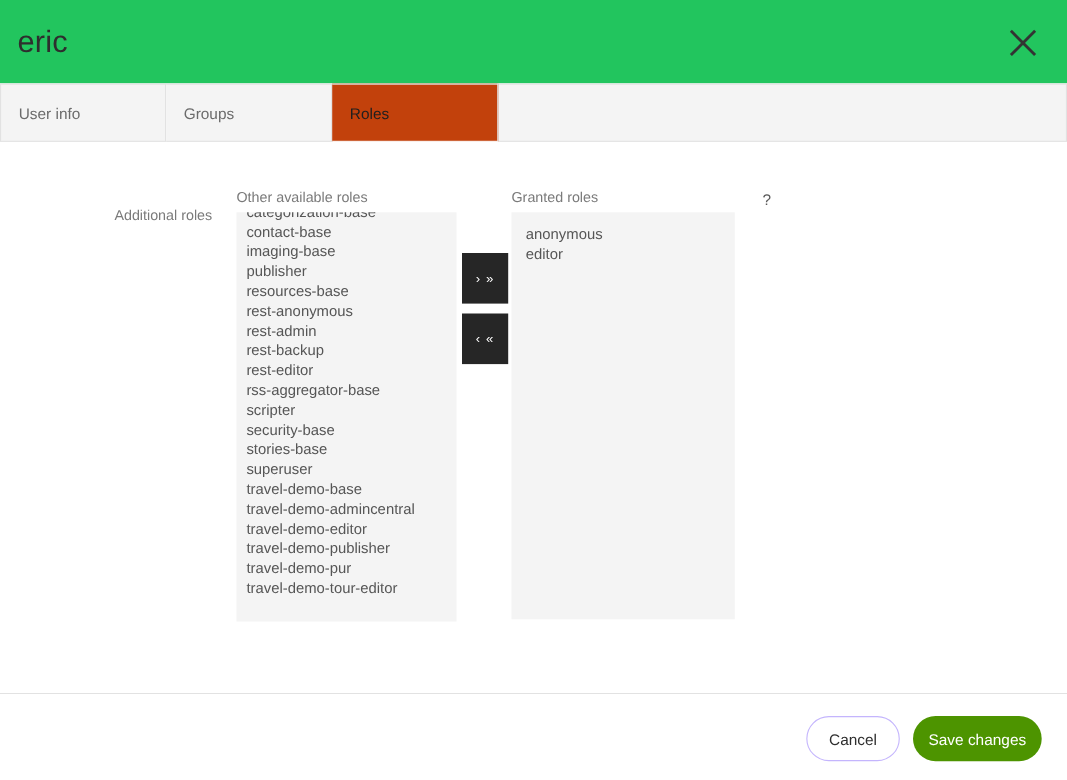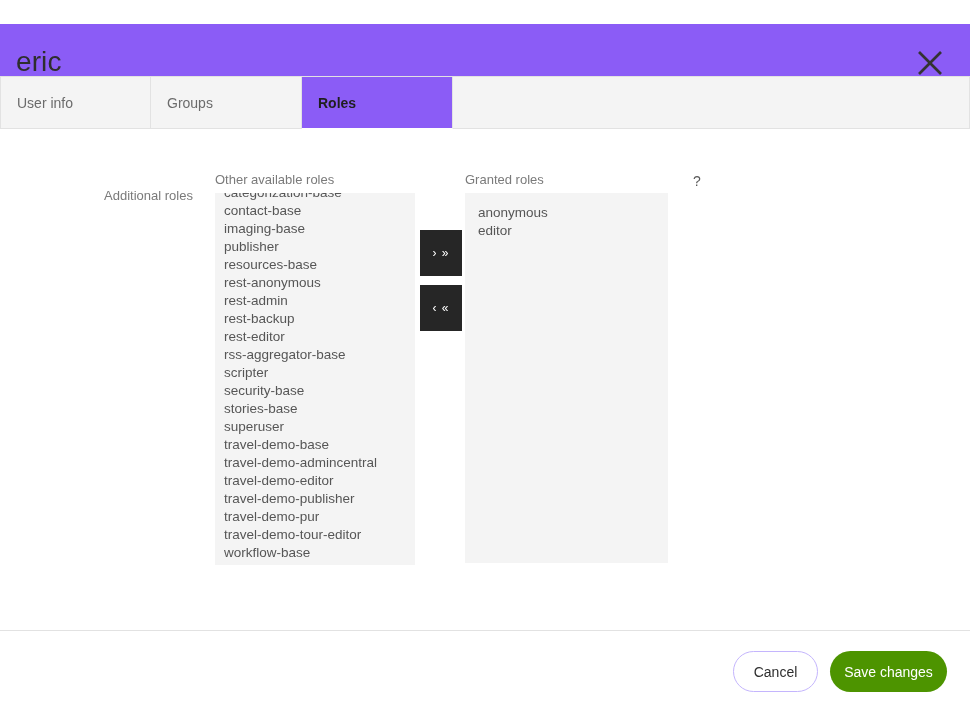--- a/index.html
+++ b/index.html
@@ -16,22 +16,21 @@
     overflow: hidden;
     position: relative;
   }
 
   
   .dialog-header {
     position: absolute;
     left: 0; top: 0;
     width: 970px;
     height: 76px;
-    background: #8b5cf6;
-    margin-top: 24px;
+    background: #22c55e;
   }
   .dialog-title {
     position: absolute;
     left: 16px;
     top: 21px;
     font-size: 28px;
     font-weight: 400;
     color: #2e2e2e;
     letter-spacing: 0.1px;
     line-height: 34px;
@@ -75,23 +74,23 @@
     font-size: 14px;
     color: #6b6b6b;
     cursor: pointer;
     white-space: nowrap;
   }
   .tab:first-child { border-left: 1px solid #e2e2e2; }
   .tab-user-info { width: 151px; }
   .tab-groups    { width: 151px; }
   .tab-roles     { width: 151px; }
   .tab.active {
-    background: #8b5cf6;
+    background: #c2410c;
     color: #1f1f1f;
-    font-weight: bold;
+    font-weight: normal;
     border-bottom-color: #ffffff;
   }
   .tab-filler {
     flex: 1 1 auto;
     height: 53px;
     background: #f4f4f4;
     border-top: 1px solid #e2e2e2;
     border-bottom: 1px solid #e2e2e2;
     border-right: 1px solid #e2e2e2;
   }
@@ -285,21 +284,20 @@
       <div class="list-item">scripter</div>
       <div class="list-item">security-base</div>
       <div class="list-item">stories-base</div>
       <div class="list-item">superuser</div>
       <div class="list-item">travel-demo-base</div>
       <div class="list-item">travel-demo-admincentral</div>
       <div class="list-item">travel-demo-editor</div>
       <div class="list-item">travel-demo-publisher</div>
       <div class="list-item">travel-demo-pur</div>
       <div class="list-item">travel-demo-tour-editor</div>
-      <div class="list-item">workflow-base</div>
     </div>
   </div>
 
   <button class="transfer-button btn-add">
     <span>› »</span>
   </button>
   <button class="transfer-button btn-remove">
     <span>‹ «</span>
   </button>
 

